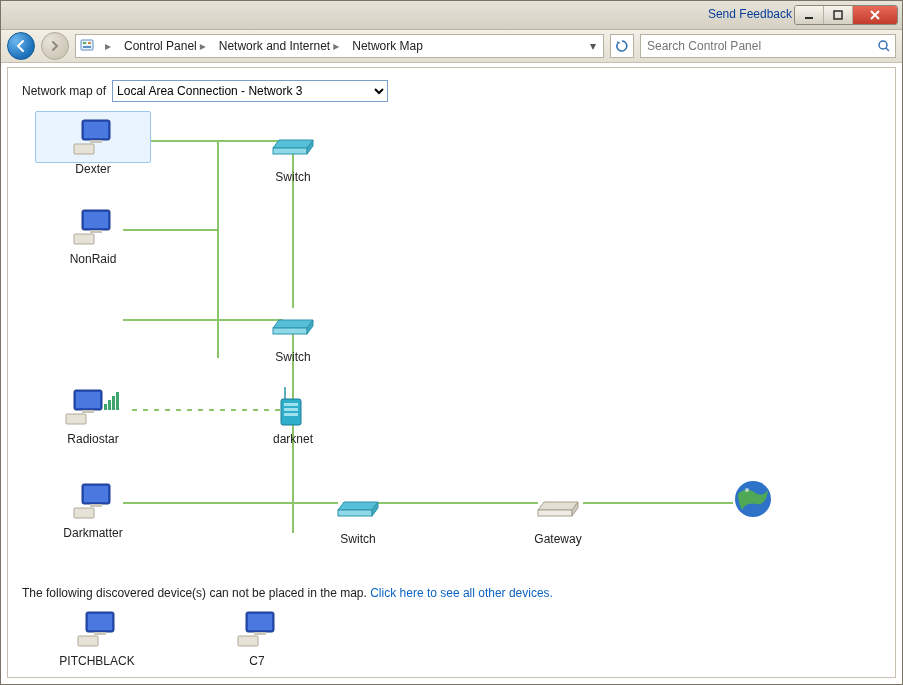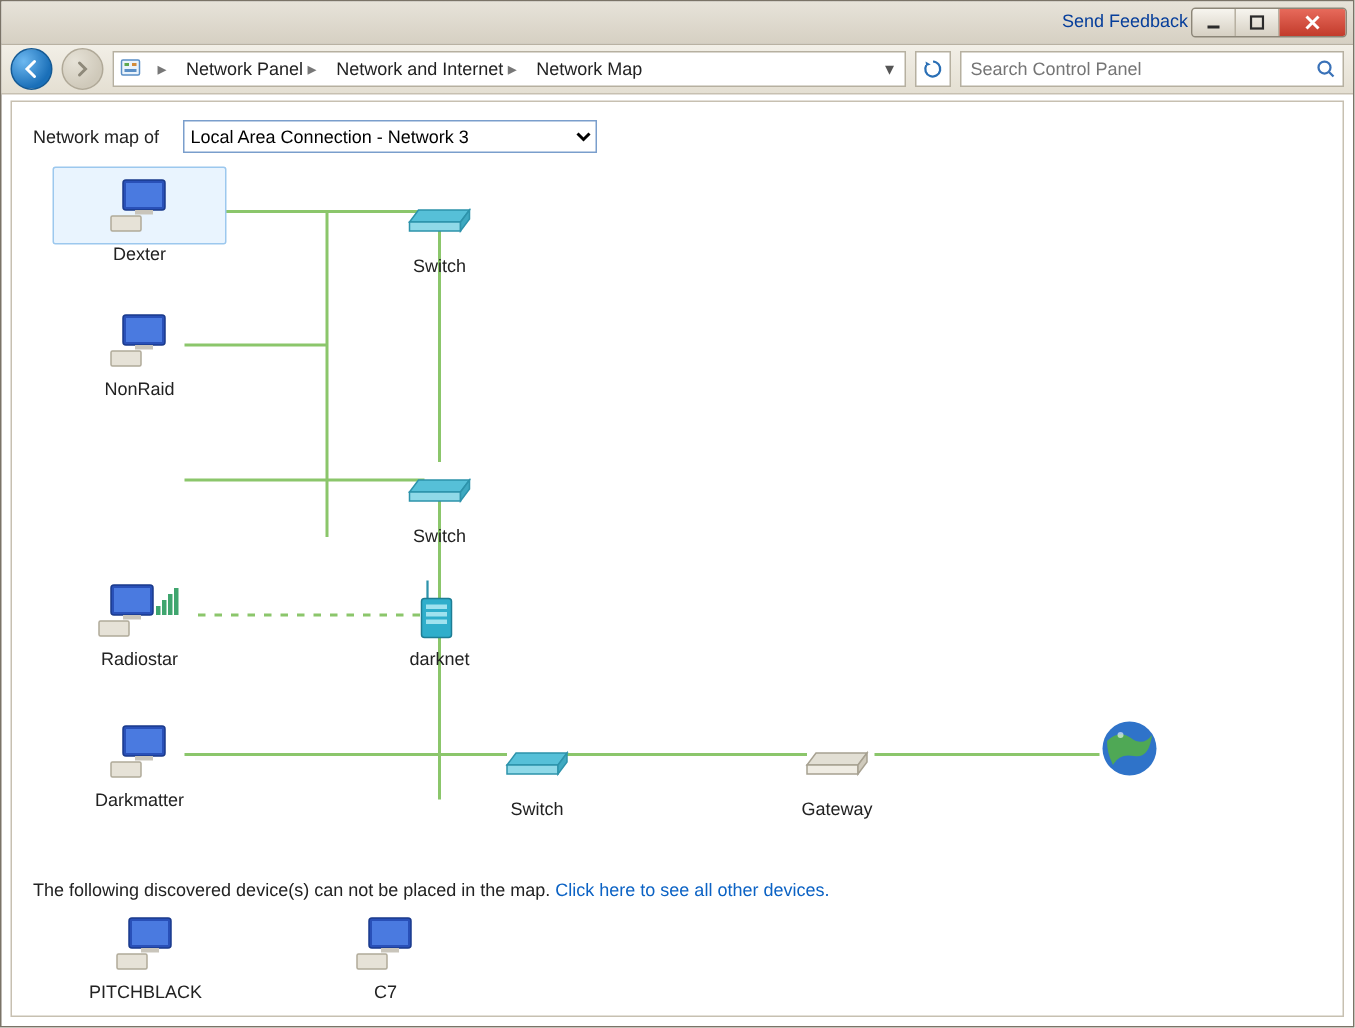--- a/index.html
+++ b/index.html
@@ -146,21 +146,21 @@
     position: absolute;
     left: 6px; right: 6px; top: 66px; bottom: 6px;
     background: #fff;
     border: 1px solid #c7c0b1;
     box-sizing: border-box;
     overflow: hidden;
   }
   .selector-row {
     display: flex;
     align-items: center;
-    gap: 16px;
+    gap: 6px;
     padding: 12px 14px 6px;
   }
   .selector-row select {
     width: 276px;
     height: 22px;
     border: 1px solid #7a9ecc;
     font-family: inherit;
     font-size: 12px;
     background: #fff;
   }
@@ -240,21 +240,21 @@
             <rect x="2" y="2" width="12" height="10" rx="1" fill="#eaf3fb" stroke="#5a8fc6"></rect>
             <rect x="4" y="4" width="3" height="2" fill="#5ea84f"></rect>
             <rect x="9" y="4" width="3" height="2" fill="#d28b3a"></rect>
             <rect x="4" y="8" width="8" height="2" fill="#5a8fc6"></rect>
           </svg>
       </span>
       <span class="crumb">
           <span class="sep">▸</span>
         </span>
       <span class="crumb">
-          <span>Network Panel</span>
+          <span>Control Panel</span>
           <span class="sep">▸</span>
         </span>
       <span class="crumb">
           <span>Network and Internet</span>
           <span class="sep">▸</span>
         </span>
       <span class="crumb">
           <span>Network Map</span>
         </span>
       <span class="dd">▾</span>

